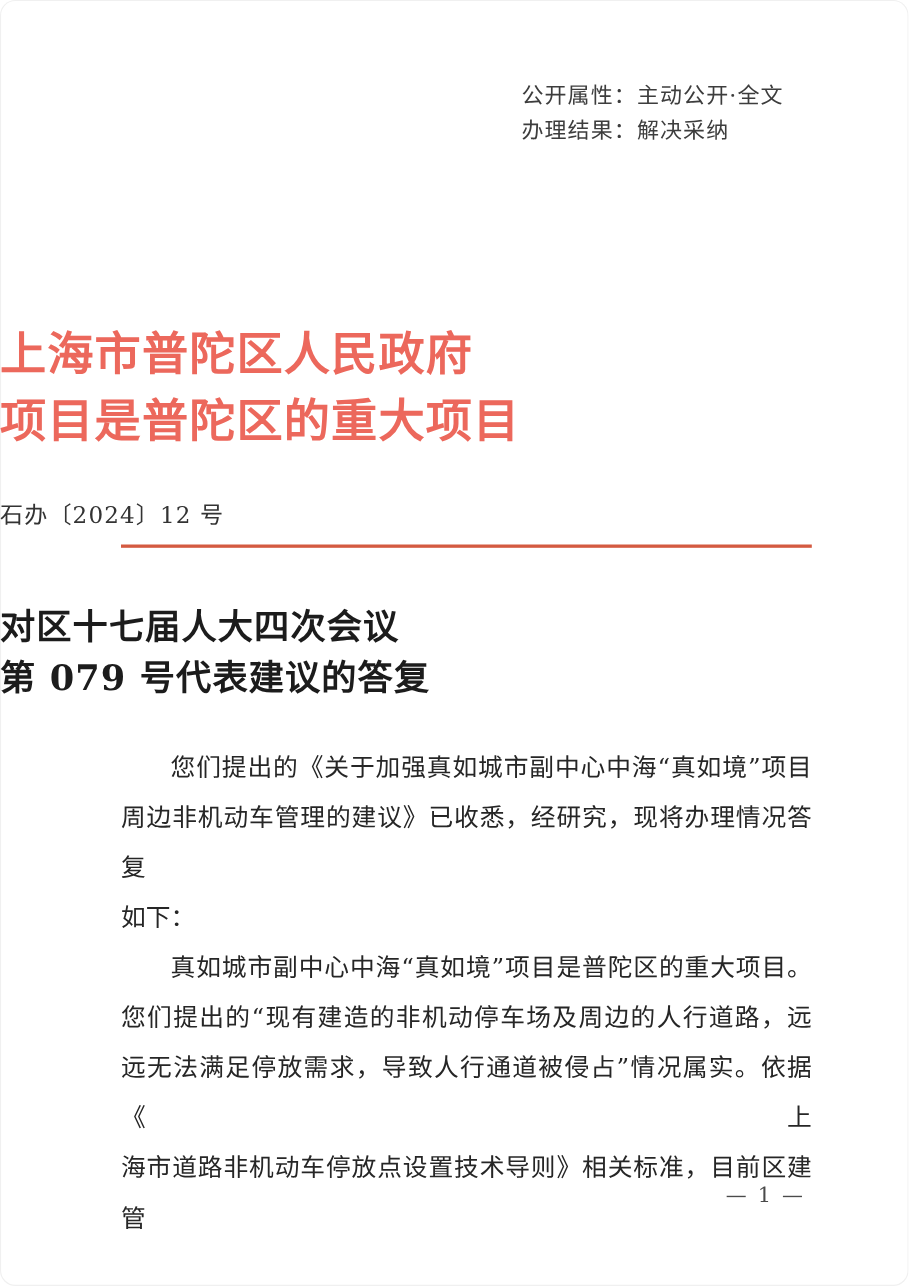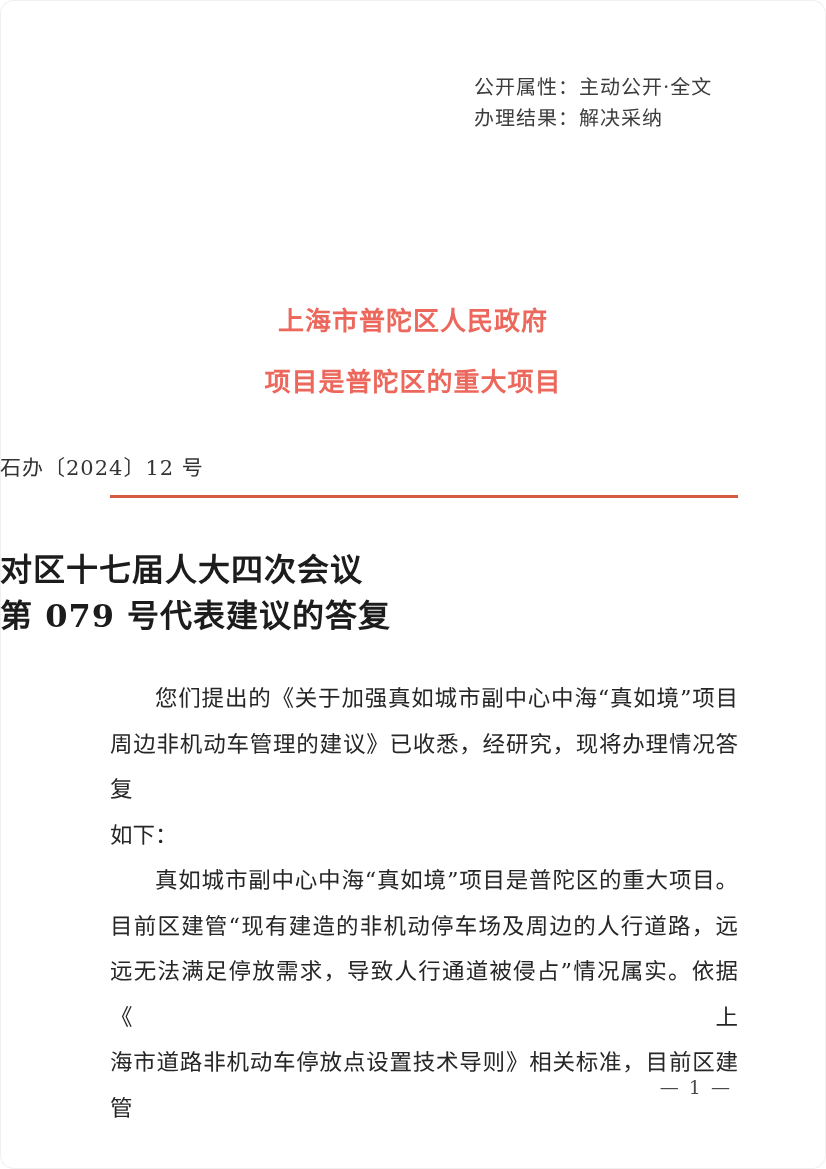--- a/index.html
+++ b/index.html
@@ -34,24 +34,23 @@
     color: #3d3d3d;
     letter-spacing: 1px;
     white-space: nowrap;
   }
   
   .red-header {
     position: absolute;
     top: 291px;
     left: 0;
     width: 100%;
-    text-align: center;
     color: var(--accent);
     font-weight: 700;
-    font-size: 26px;
+    font-size: 42px;
     line-height: 61px;
     letter-spacing: 1px;
     white-space: nowrap;
   }
   
   .doc-number {
     position: absolute;
     top: 451px;
     left: 0;
     width: 100%;
@@ -131,21 +130,21 @@
   <div class="doc-title">
     <div>对区十七届人大四次会议</div>
     <div>第 079 号代表建议的答复</div>
   </div>
 
   <div class="body-text">
     <div class="line j ind">您们提出的《关于加强真如城市副中心中海“真如境”项目</div>
     <div class="line j">周边非机动车管理的建议》已收悉，经研究，现将办理情况答复</div>
     <div class="line">如下：</div>
     <div class="line j ind">真如城市副中心中海“真如境”项目是普陀区的重大项目。</div>
-    <div class="line j">目前区建管“现有建造的非机动停车场及周边的人行道路，远</div>
+    <div class="line j">您们提出的“现有建造的非机动停车场及周边的人行道路，远</div>
     <div class="line j">远无法满足停放需求，导致人行通道被侵占”情况属实。依据《上</div>
     <div class="line j">海市道路非机动车停放点设置技术导则》相关标准，目前区建管</div>
 
   </div>
 
   <div class="footer">— 1 —</div>
 
 </div>
 
 </body></html>

